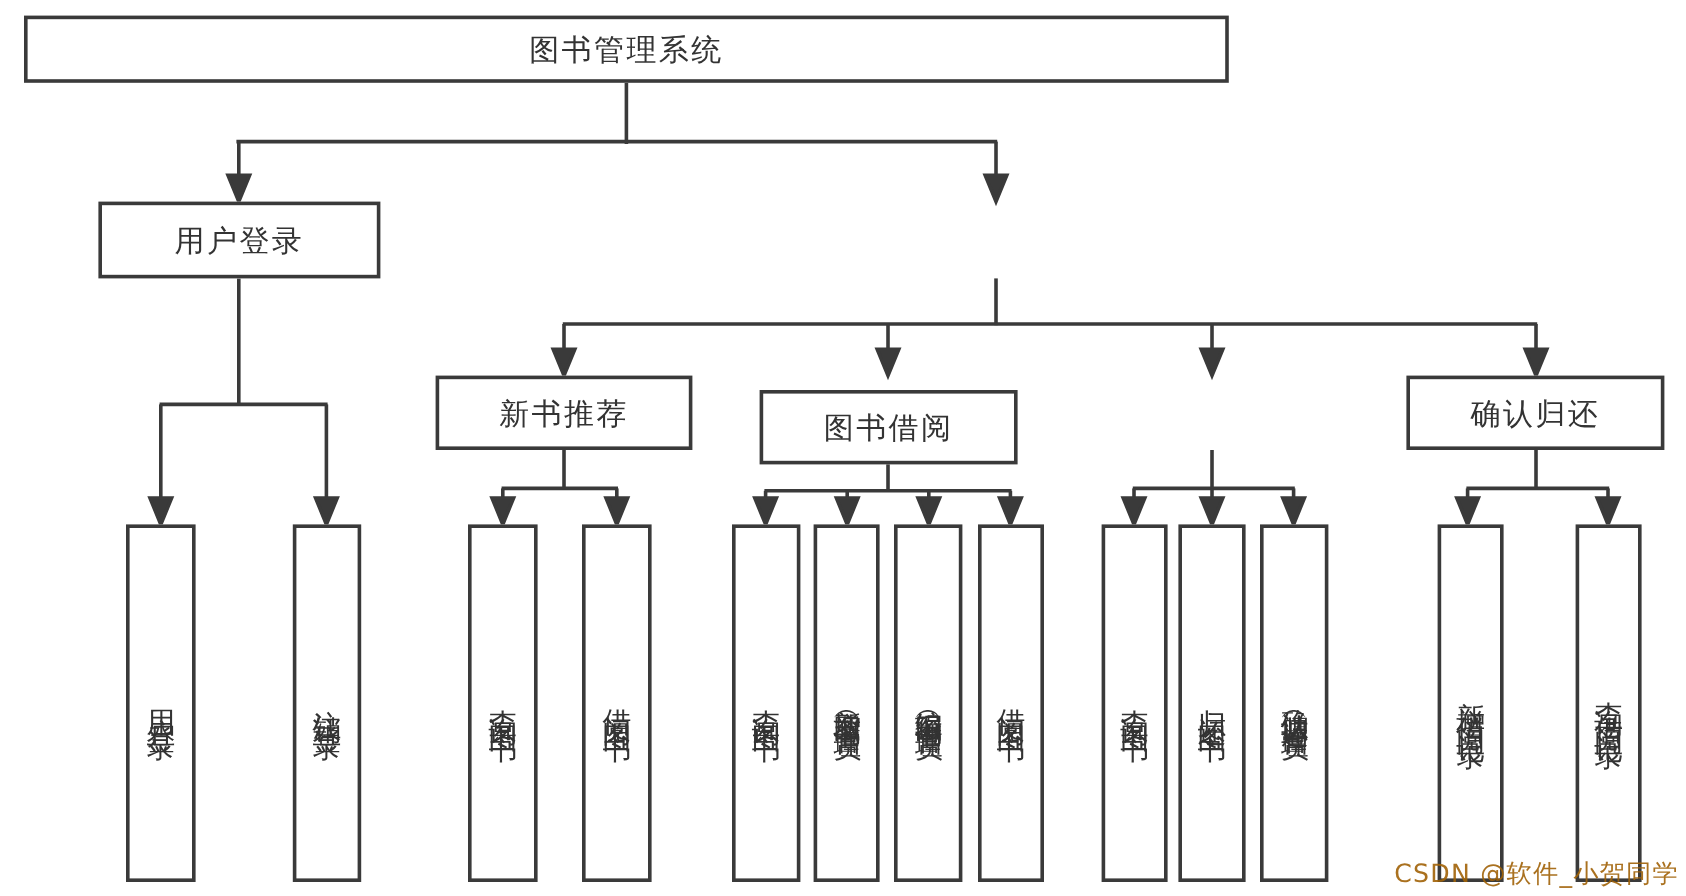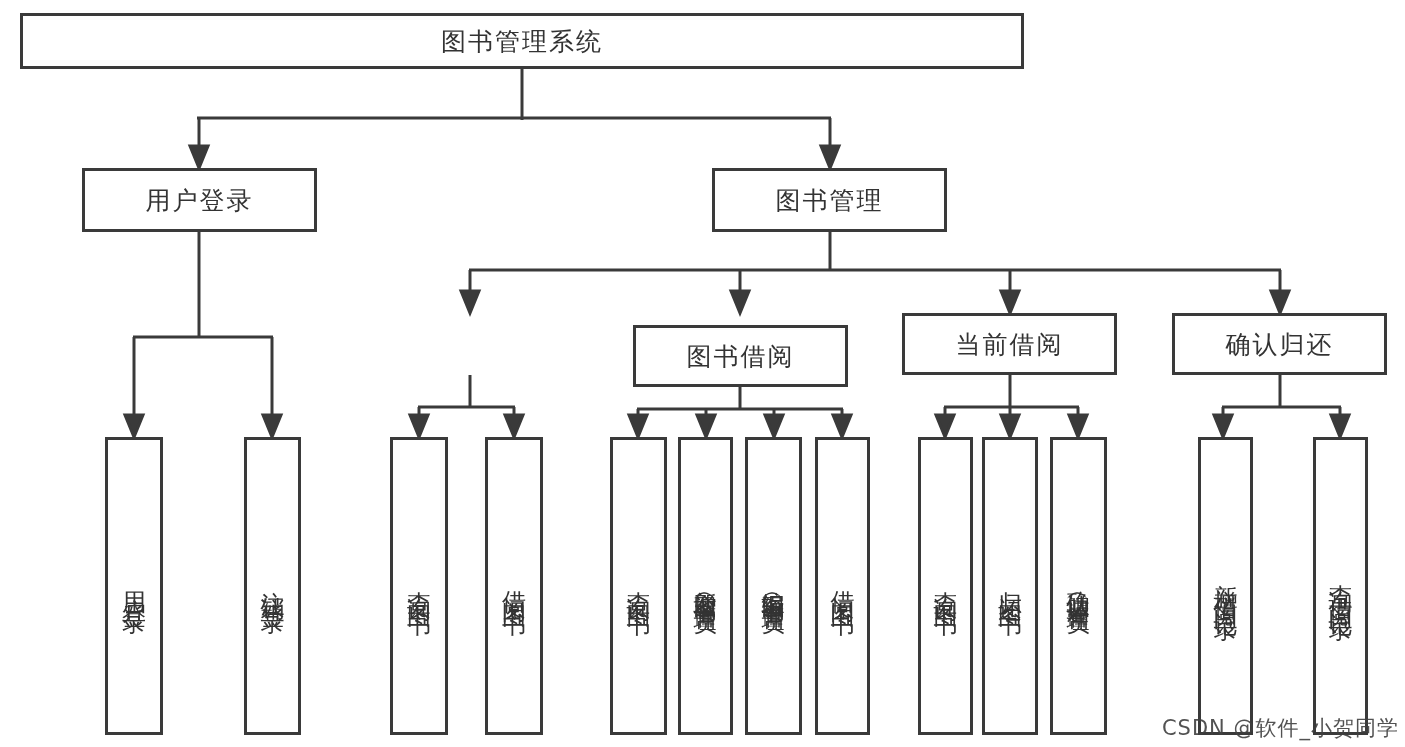--- a/index.html
+++ b/index.html
@@ -15,21 +15,21 @@
   }
   .hbox{font-size:25px;letter-spacing:2px;white-space:nowrap;}
   .leaf{
     writing-mode:vertical-rl;
     font-size:24px;letter-spacing:7px;line-height:52px;
     white-space:nowrap;
   }
   .leaf.long{font-size:23px;letter-spacing:3px;}
   .watermark{
     position:absolute;right:6px;bottom:5px;
-    font-size:21px;color:#404040;letter-spacing:1px;
+    font-size:21px;color:#a16207;letter-spacing:1px;
     opacity:.9;white-space:nowrap;
   }
 </style>
 </head>
 <body>
 
 <div class="stage">
 
   <svg class="edges" width="1405" height="747" viewBox="0 0 1405 747" stroke="#3a3a3a" stroke-width="3" fill="#3a3a3a">
 
@@ -93,29 +93,26 @@
     <polygon points="1331,415 1349,415 1340,437"></polygon>
   </svg>
 
   <div class="box hbox" style="left:20px;top:13px;width:1004px;height:56px">
     <span>图书管理系统</span>
   </div>
 
   <div class="box hbox" style="left:82px;top:168px;width:235px;height:64px">
     <span>用户登录</span>
   </div>
-  <div class="box hbox" style="left:712px;top:168px;width:235px;height:64px">
-    <span>图书管理</span>
+
+  <div class="box hbox" style="left:363px;top:313px;width:214px;height:62px">
+    <span>新书推荐</span>
   </div>
-
   <div class="box hbox" style="left:633px;top:325px;width:215px;height:62px">
     <span>图书借阅</span>
-  </div>
-  <div class="box hbox" style="left:902px;top:313px;width:215px;height:62px">
-    <span>当前借阅</span>
   </div>
   <div class="box hbox" style="left:1172px;top:313px;width:215px;height:62px">
     <span>确认归还</span>
   </div>
 
   <div class="box leaf" style="left:105px;top:437px;width:58px;height:298px">
     <span>用户登录</span>
   </div>
   <div class="box leaf" style="left:244px;top:437px;width:57px;height:298px">
     <span>注销登录</span>

